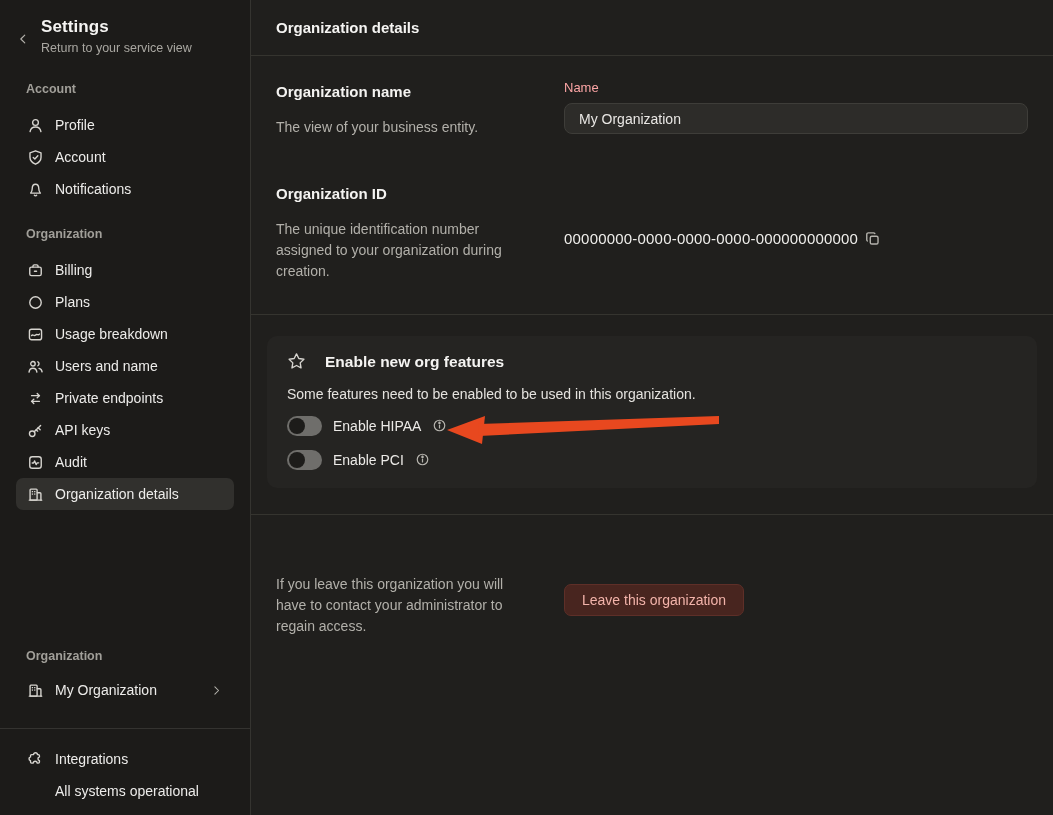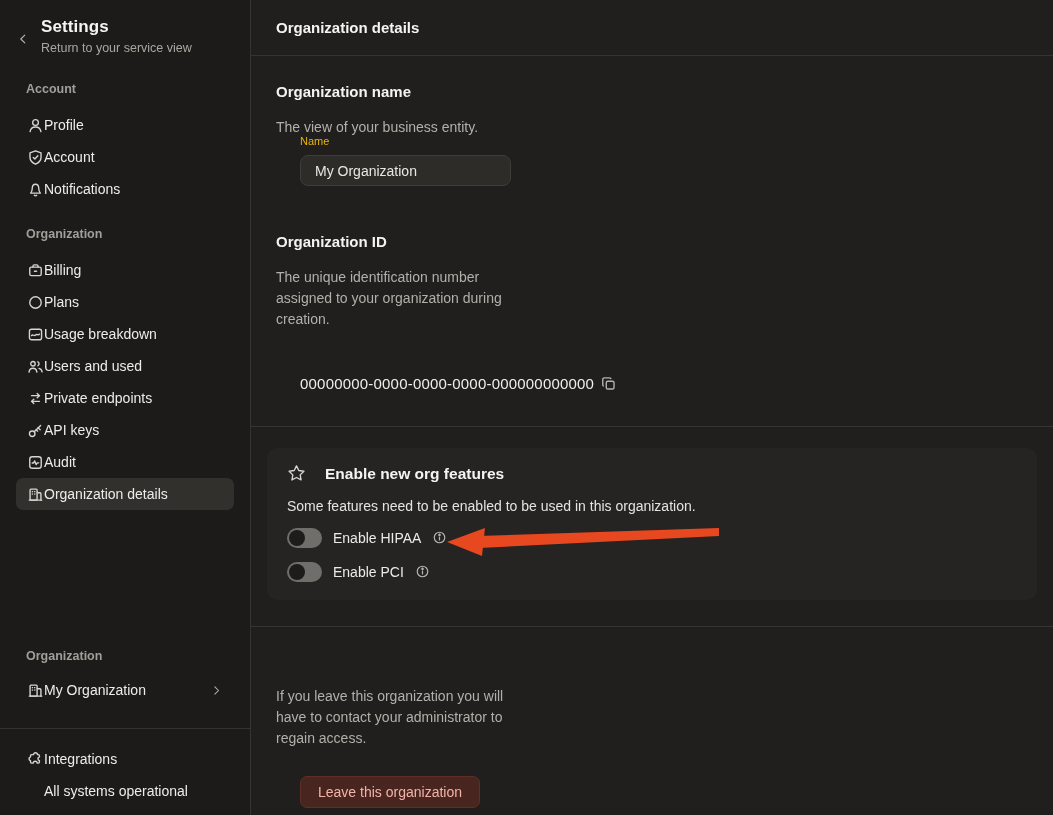--- a/index.html
+++ b/index.html
@@ -21,47 +21,47 @@
   .sidebar { width:251px; height:100%; background:#1c1b19; border-right:1px solid #353430;
              display:flex; flex-direction:column; flex:none; }
   .sb-header { display:flex; gap:9px; padding:17px 16px 0 14px; }
   .back-btn { margin-top:5px; cursor:pointer; background:none; border:none; padding:2px; }
   .sb-title { font-size:17px; font-weight:700; color:#f5f4f2; letter-spacing:.1px; }
   .sb-subtitle { font-size:12.5px; color:#a9a7a1; margin-top:4px; }
   .sb-label { font-size:12.5px; font-weight:600; color:#a19f99; padding-left:26px; }
   .sb-label.first { margin-top:27px; }
   .sb-label.second { margin-top:22px; }
   .sb-items { margin-top:13px; }
-  .sb-item { height:32px; display:flex; align-items:center; margin:0 16px;
+  .sb-item { height:32px; display:flex; align-items:center; gap:11px; margin:0 16px;
              padding:0 11px; border-radius:7px; font-size:14px; color:#edecea; cursor:pointer; }
   .sb-item.selected { background:var(--sidebar_selected_bg); }
   .sb-bottom { margin-top:auto; }
   .sb-divider { height:1px; background:#343330; margin-top:22px; }
   .sb-footer { padding:14px 0 8px; }
   .status-dot { width:8px; height:8px; border-radius:50%; background:var(--status_green); margin:0 auto; }
   .dot-slot { width:17px; flex:none; }
   .chev-right { margin-left:auto; }
 
   
   .main { flex:1; display:flex; flex-direction:column; min-width:0; }
   .main-header { height:56px; flex:none; display:flex; align-items:center; padding:0 25px;
                  border-bottom:1px solid #35342f; font-size:15px; font-weight:700; color:#f5f4f2; }
   .content { flex:1; padding:0 25px; }
-  .row { display:flex; align-items:flex-start;flex-direction:column; }
+  .row { display:flex; align-items:flex-start; }
   .left-col { width:264px; flex:none; }
   .right-col { flex:1; margin-left:24px; min-width:0; }
   .sec-heading { font-size:15px; font-weight:700; color:#f4f3f1; }
   .sec-desc { font-size:14px; color:#b2b0aa; line-height:21px; margin-top:17px; }
   .row-a { padding-top:27px; }
   .row-b { margin-top:47px; }
   .row-b .sec-desc { max-width:252px; }
   .row-c { margin-top:42px; }
   .row-c .sec-desc { max-width:250px; }
 
-  .field-label { font-size:11px; color:#eab308; margin-top:-3px; display:block; }
+  .field-label { font-size:13px; color:#fca5a5; margin-top:-3px; display:block; }
   .text-input { margin-top:8px; width:100%; height:31px; background:#2d2c29; border:1px solid #3e3d39;
                 border-radius:8px; padding:0 14px; font-size:14px; color:#e9e7e4;
                 font-family:"Liberation Sans", sans-serif; outline:none; display:block; }
 
   .uuid-row { display:flex; align-items:center; gap:4px; margin-top:43px; }
   .uuid { font-size:15px; color:#efeeeb; letter-spacing:.2px; white-space:nowrap; }
   .icon-btn { background:none; border:none; padding:2px; cursor:pointer; display:flex; }
 
   .divider { height:1px; background:#35342f; margin:32px -25px 0; }
   .divider.after-card { margin-top:26px; }
@@ -152,21 +152,21 @@
         </svg>
       <span>Usage breakdown</span>
     </div>
     <div class="sb-item">
       <svg class="ic" viewBox="0 0 16 16">
           <circle cx="5.6" cy="5.4" r="2.1"></circle>
           <path d="M1.9 13.2c.4-2.4 1.9-3.6 3.7-3.6s3.3 1.2 3.7 3.6"></path>
           <path d="M10.2 3.6a2.1 2.1 0 0 1 0 3.7"></path>
           <path d="M11.3 9.8c1.6.3 2.6 1.4 2.9 3.3"></path>
         </svg>
-      <span>Users and used</span>
+      <span>Users and name</span>
     </div>
     <div class="sb-item">
       <svg class="ic" viewBox="0 0 16 16">
           <path d="M4.3 5.3h7.4"></path>
           <path d="M9.6 3.2l2.1 2.1-2.1 2.1"></path>
           <path d="M11.7 10.7H4.3"></path>
           <path d="M6.4 8.6l-2.1 2.1 2.1 2.1"></path>
         </svg>
       <span>Private endpoints</span>
     </div>

